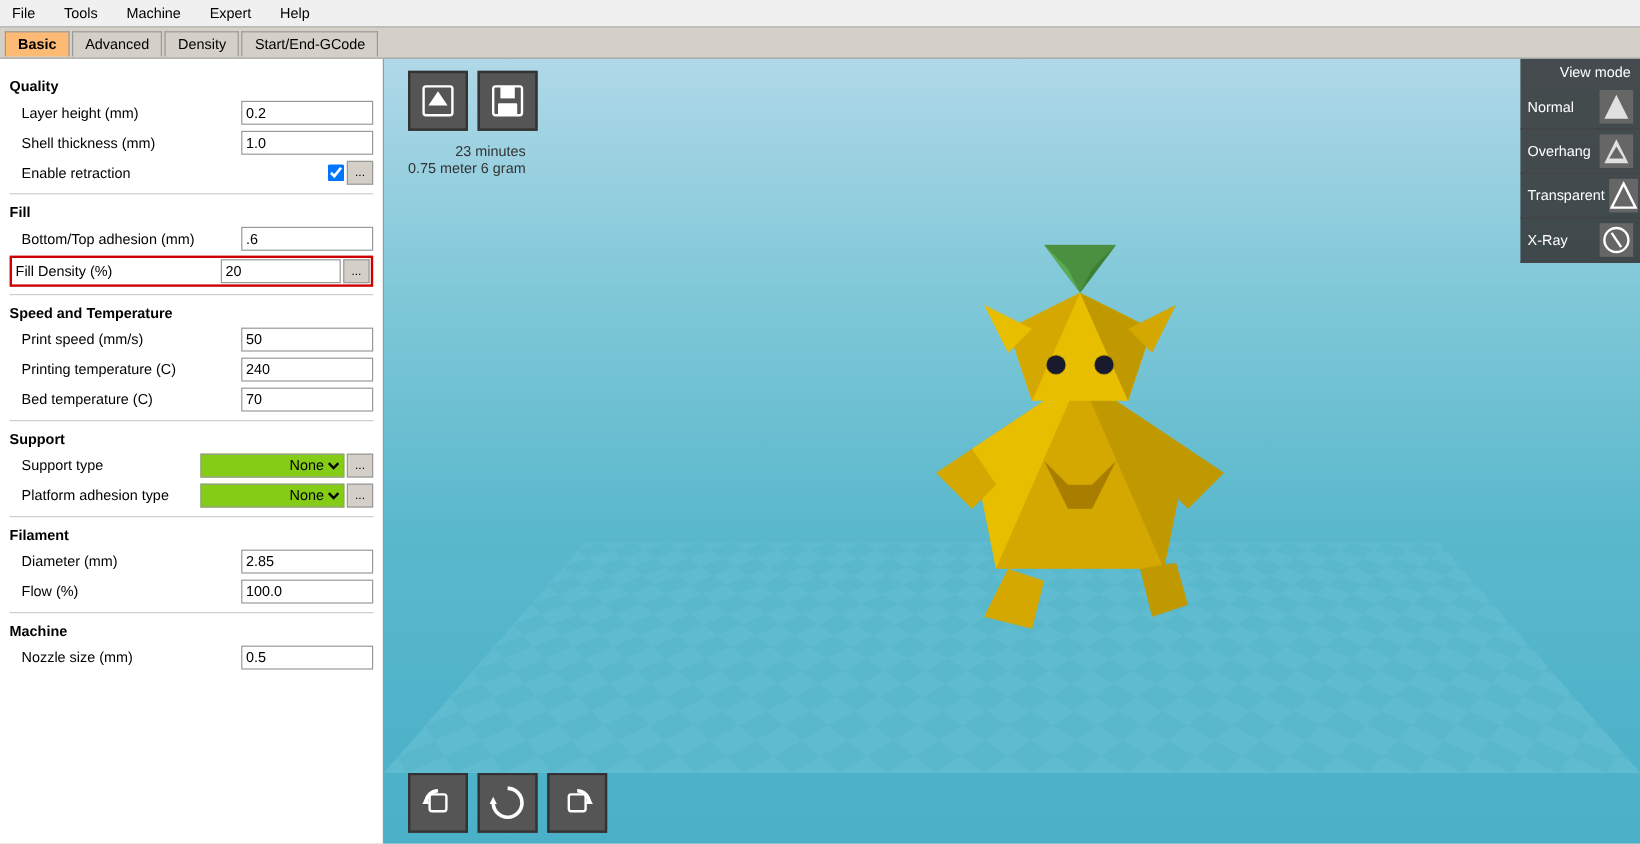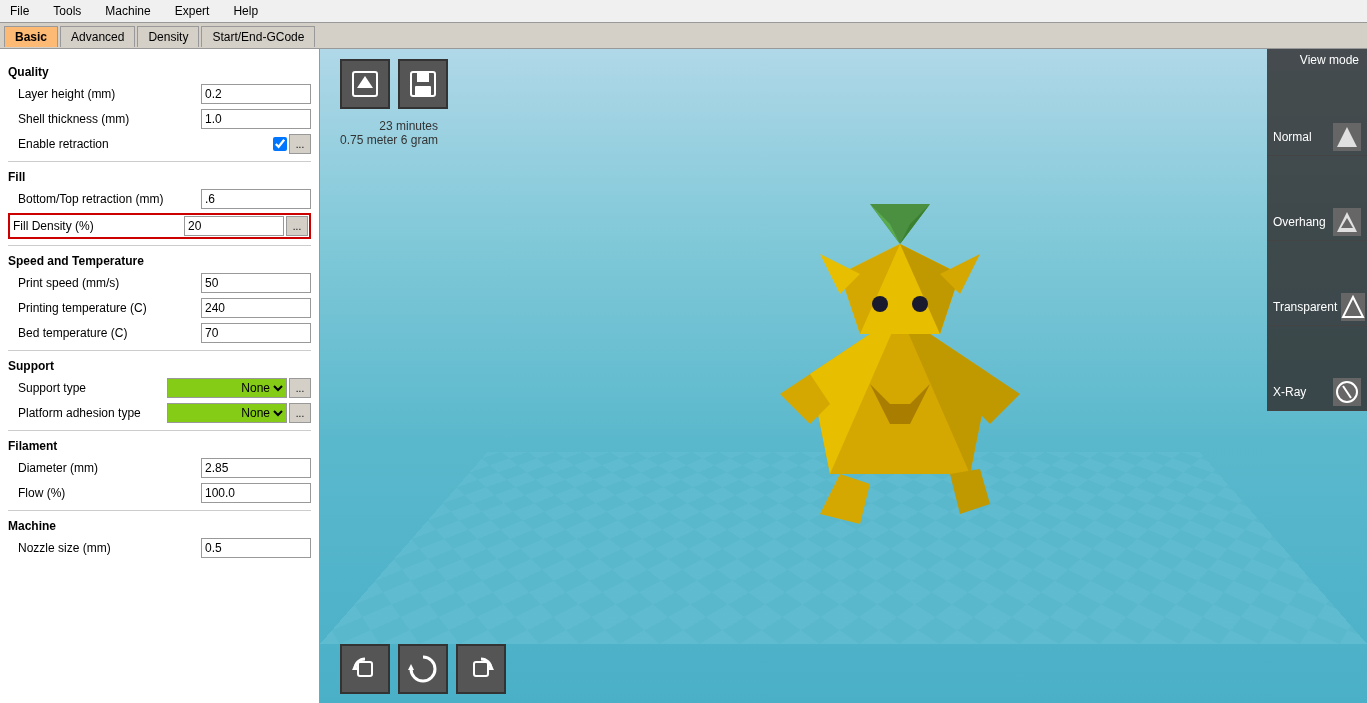--- a/index.html
+++ b/index.html
@@ -65,21 +65,21 @@
     #viewport-toolbar { position: absolute; top: 10px; left: 20px; display: flex; gap: 8px; }
     .toolbar-btn { width: 50px; height: 50px; background: #555; border: 2px solid #333; cursor: pointer; display: flex; align-items: center; justify-content: center; color: white; font-size: 20px; }
 
     
     #print-info { position: absolute; top: 70px; left: 20px; text-align: right; font-size: 12px; color: #333; }
 
     
     #bottom-toolbar { position: absolute; bottom: 10px; left: 20px; display: flex; gap: 8px; }
 
     
-    #view-mode { position: absolute; top: 0; right: 0; width: 100px; background: rgba(50,50,50,0.85); display: flex; flex-direction: column; align-items: stretch; gap: 48px; }
+    #view-mode { position: absolute; top: 0; right: 0; width: 100px; background: rgba(50,50,50,0.85); display: flex; flex-direction: column; align-items: stretch; }
     #view-mode-title { color: white; font-size: 12px; padding: 4px 8px; text-align: right; }
     .view-btn { display: flex; align-items: center; justify-content: space-between; padding: 4px 6px; cursor: pointer; color: white; font-size: 12px; border-bottom: 1px solid #444; }
     .view-icon { width: 28px; height: 28px; background: #666; display: flex; align-items: center; justify-content: center; color: white; font-size: 14px; }
     .view-label { flex: 1; padding-right: 4px; }
 
     
     .red-border { border: 2px solid #cc0000 !important; }
   </style>
 </head>
 <body>
@@ -119,21 +119,21 @@
       <span class="form-label">Enable retraction</span>
       <input class="checkbox" type="checkbox" checked="" style="">
       <div class="btn-dots">...</div>
     </div>
 
     <hr class="divider">
 
     <div class="section-header">Fill</div>
 
     <div class="form-row">
-      <span class="form-label">Bottom/Top retraction (mm)</span>
+      <span class="form-label">Bottom/Top adhesion (mm)</span>
       <input class="form-input" type="text" value=".6" style="">
     </div>
 
     <div class="highlighted-row red-border">
       <span class="form-label">Fill Density (%)</span>
       <input class="form-input" type="text" value="20" style="">
       <div class="btn-dots">...</div>
     </div>
 
     <hr class="divider">

